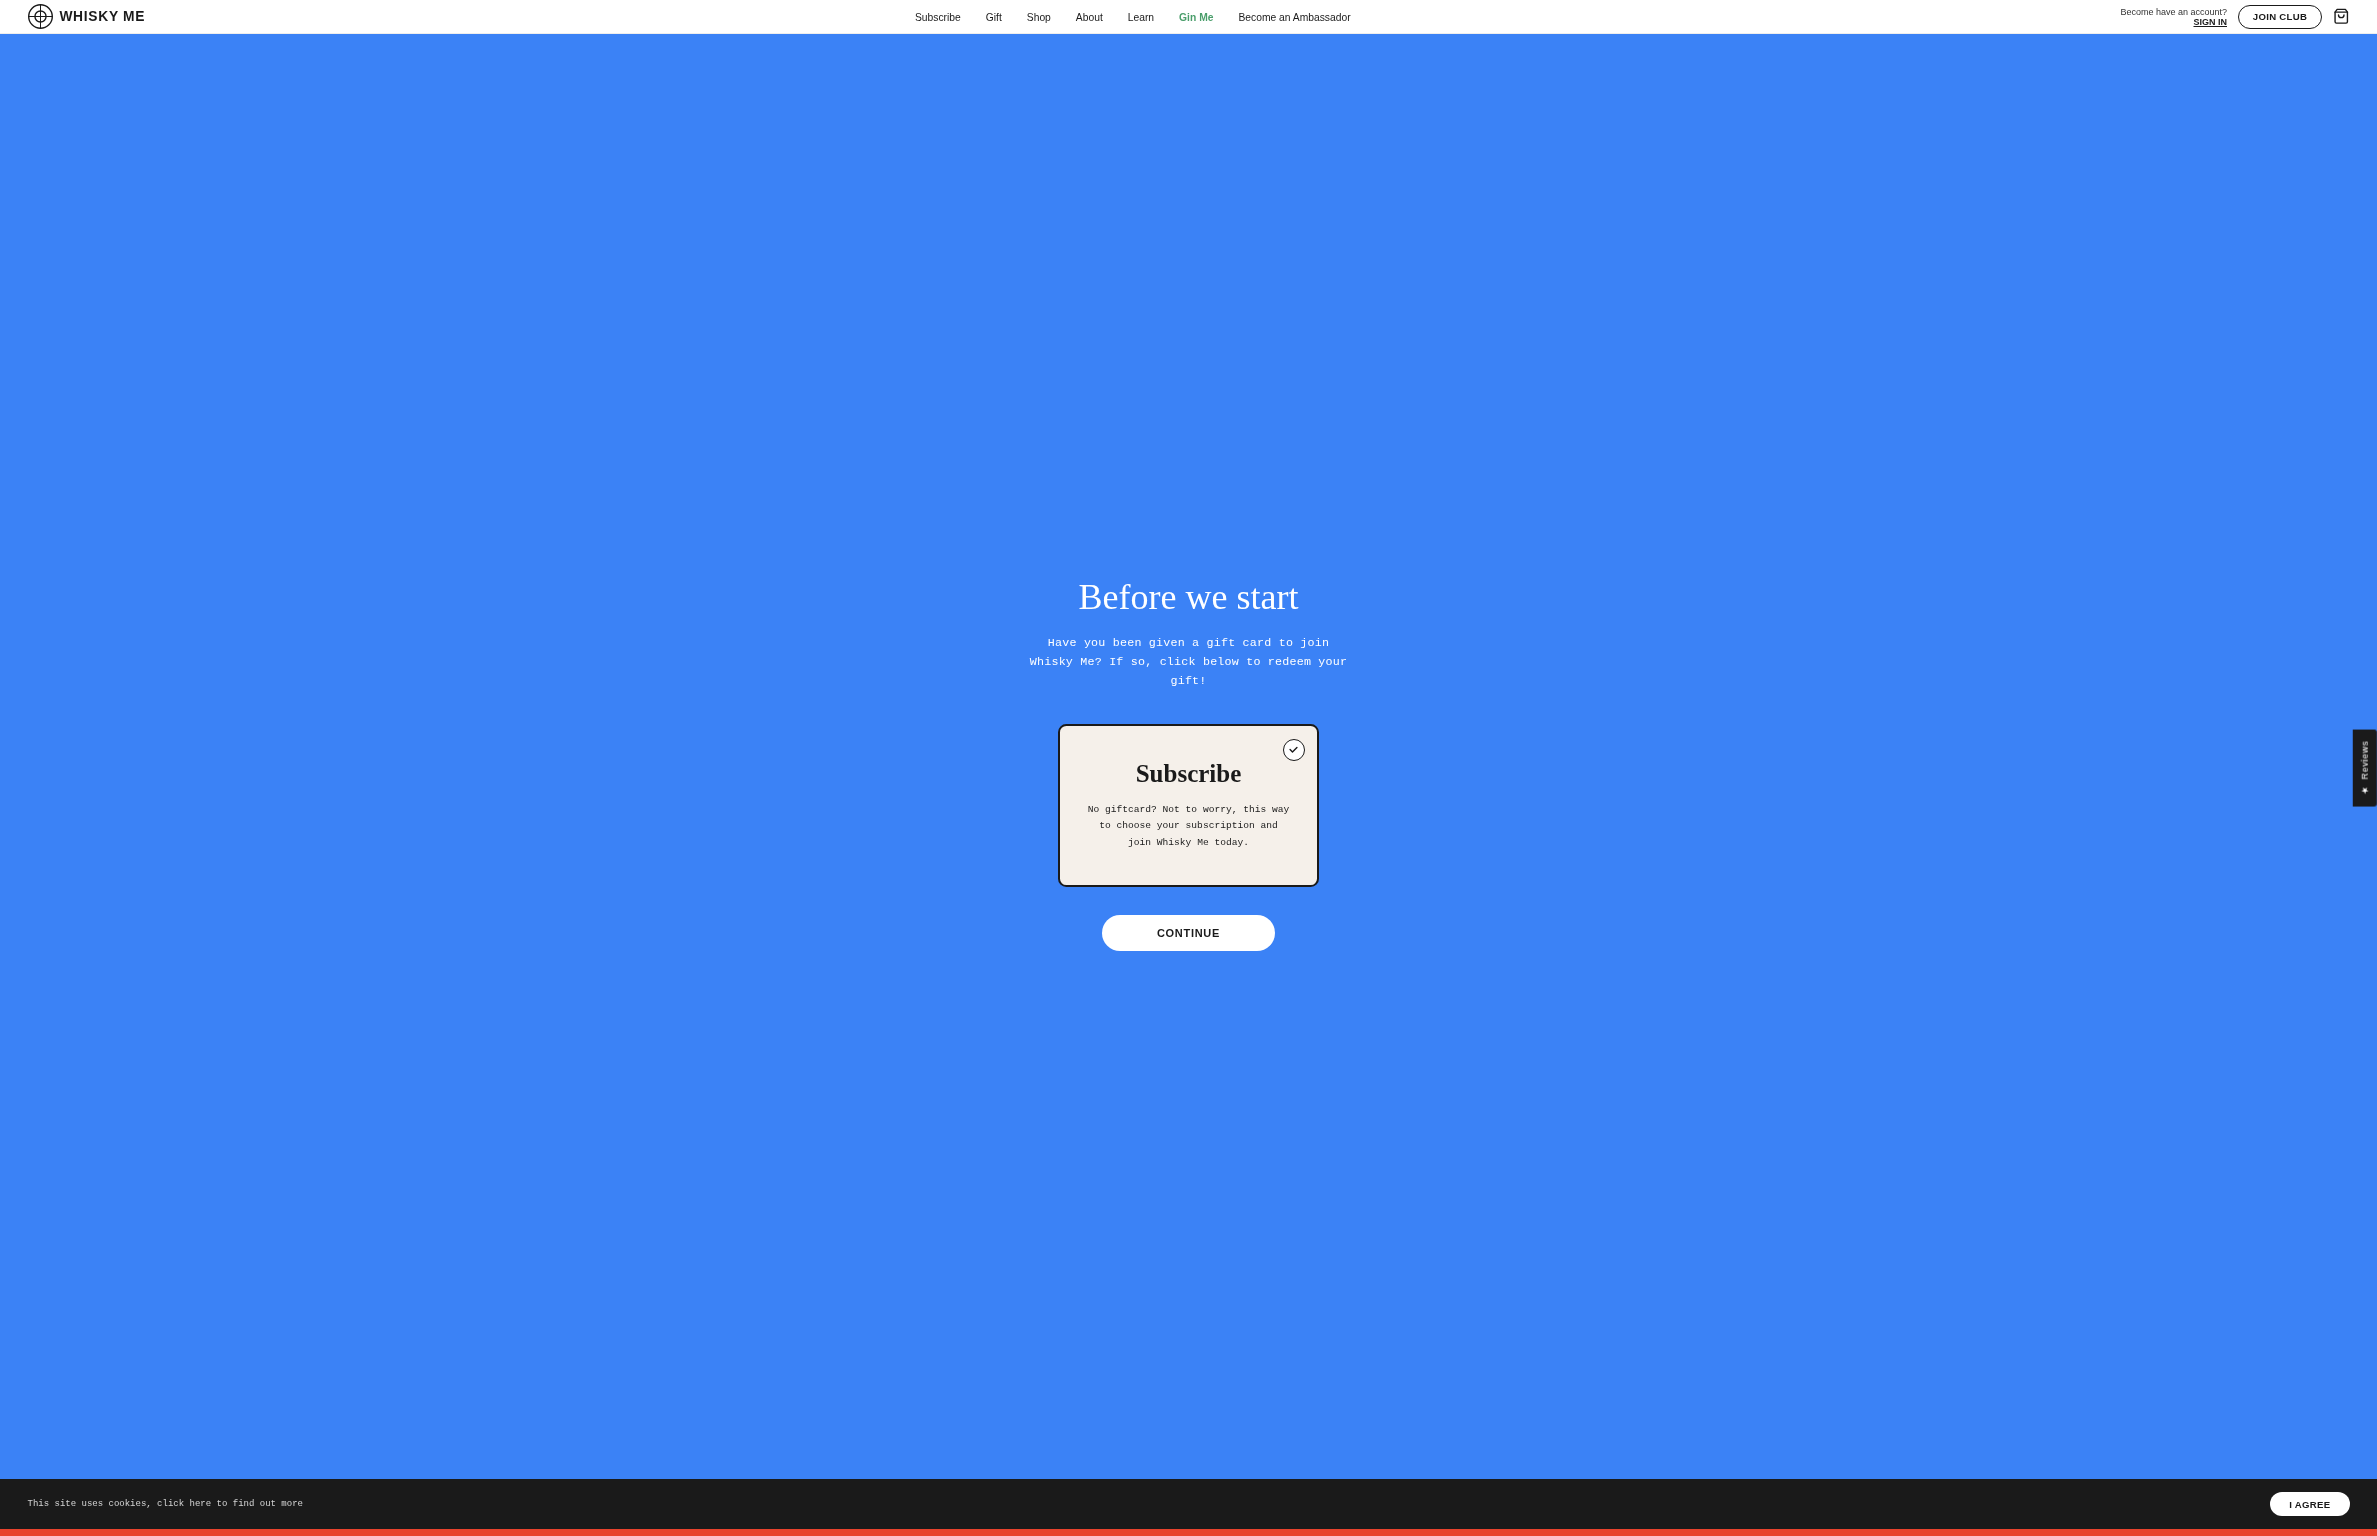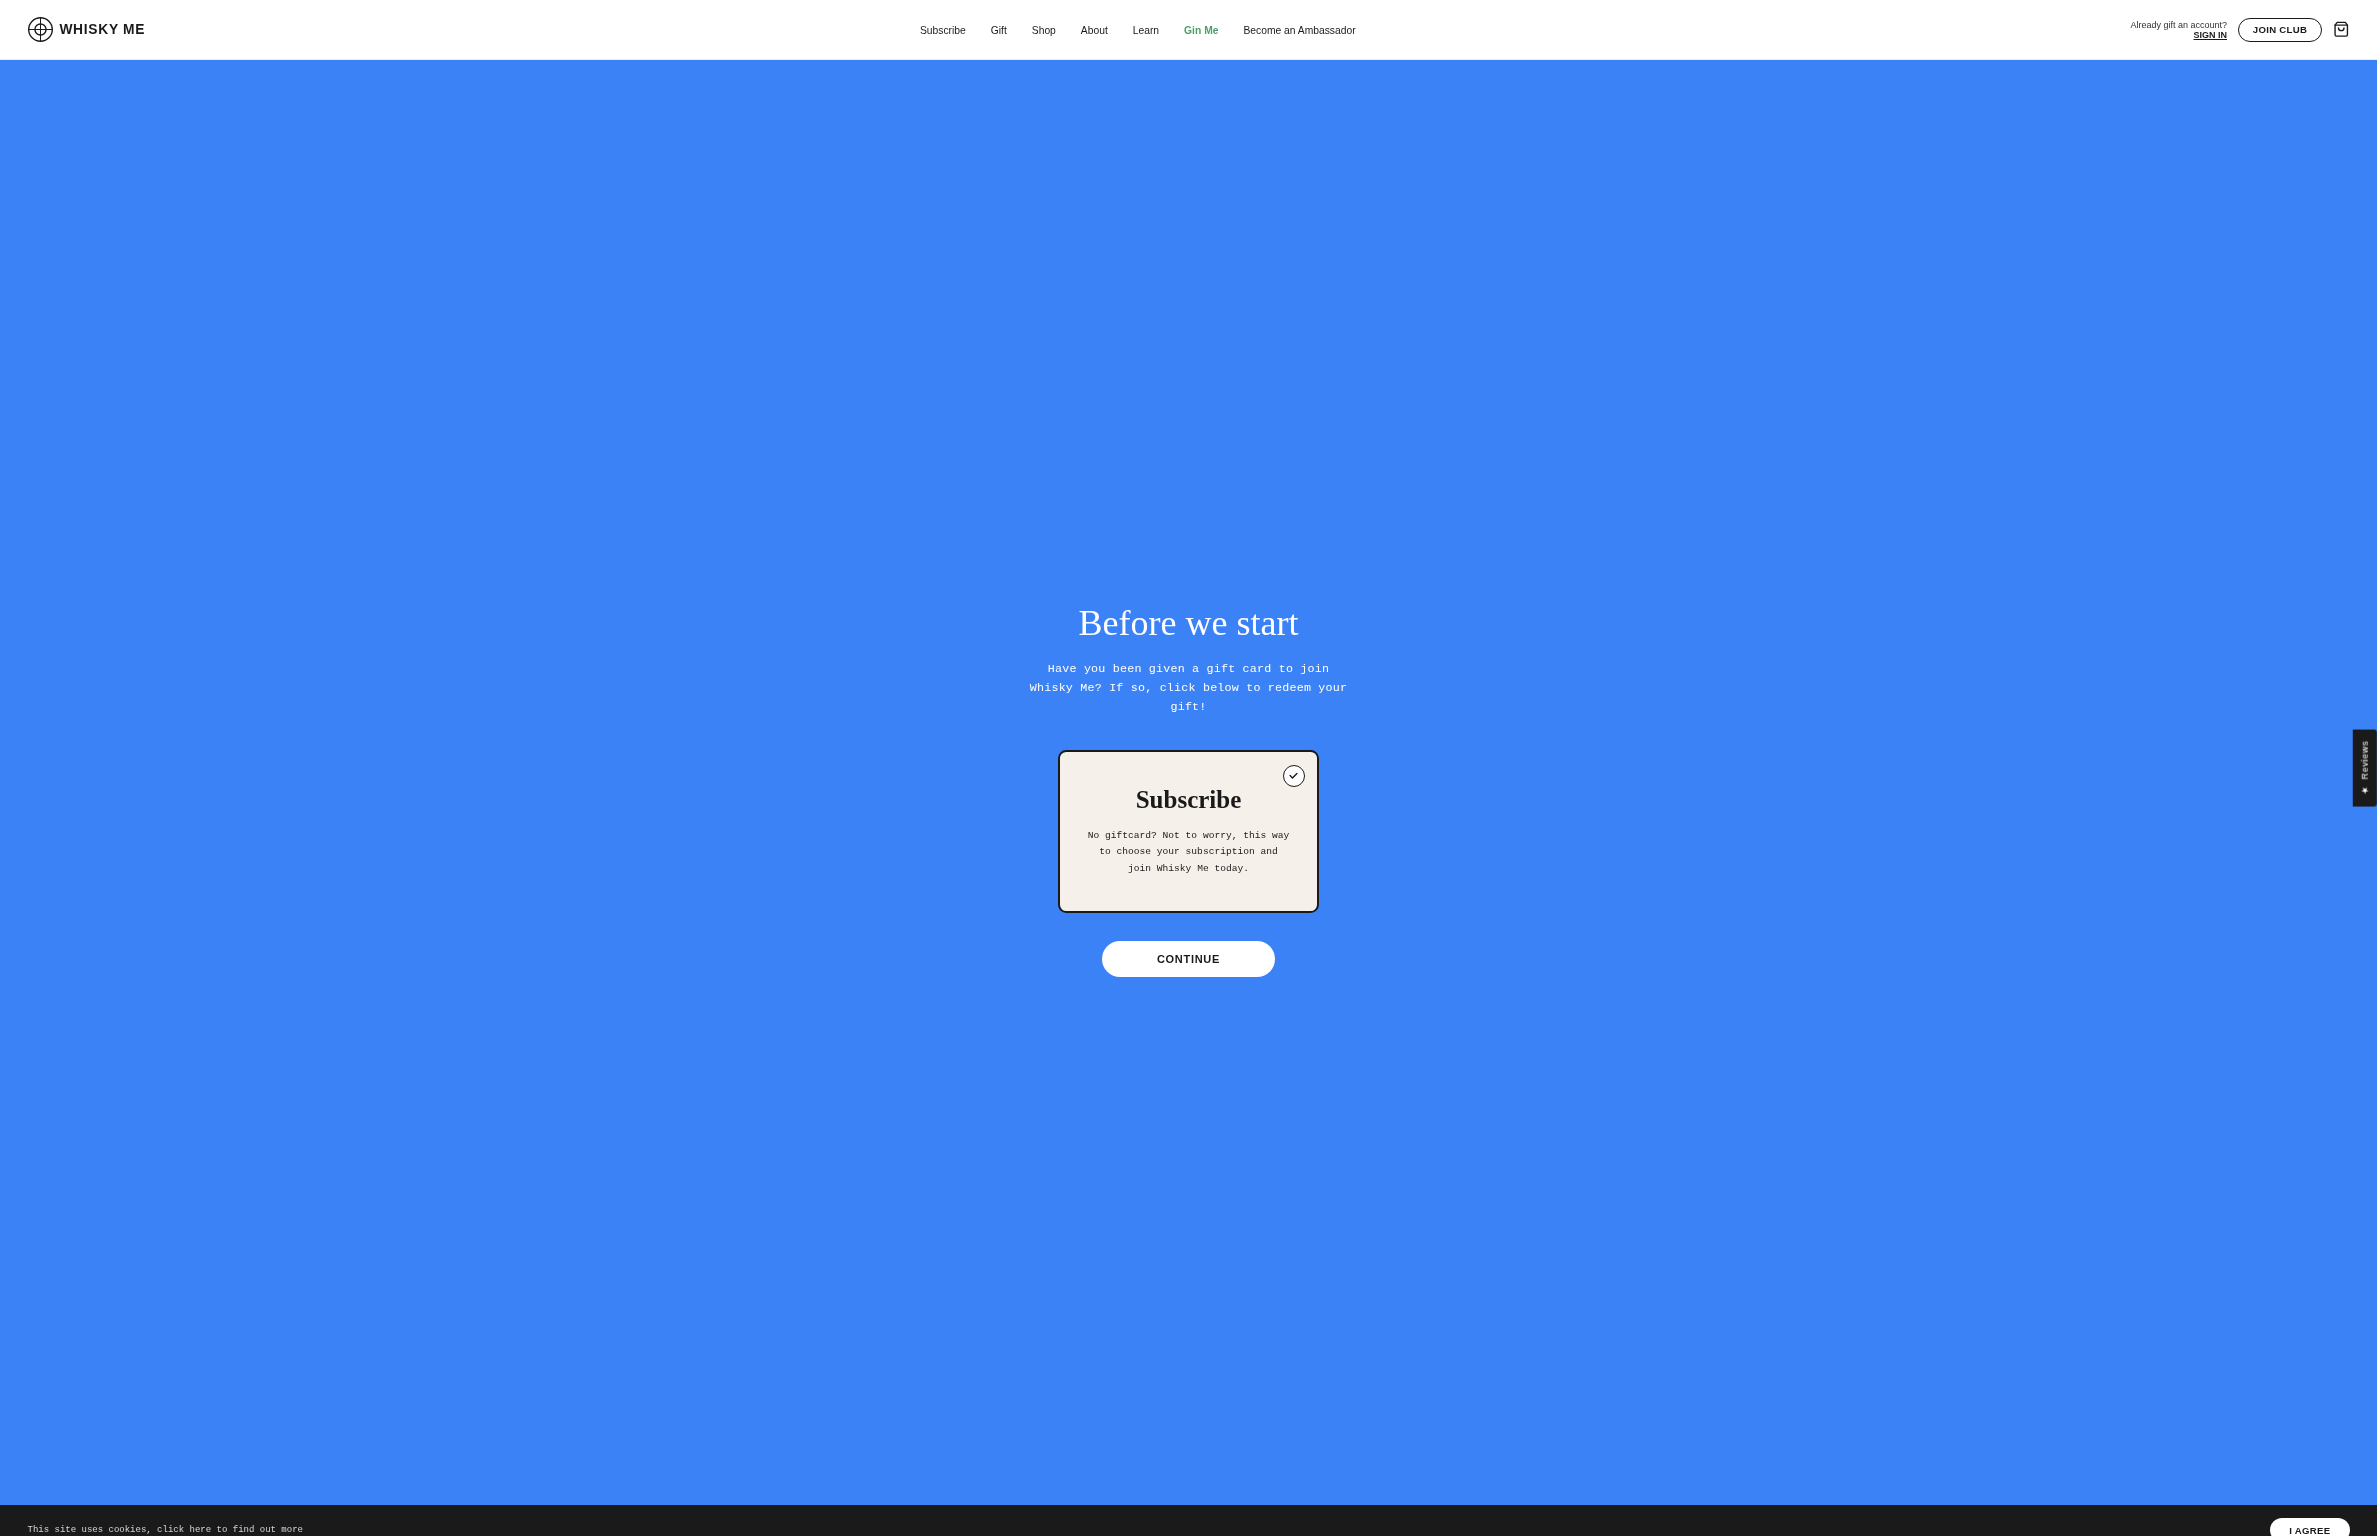--- a/index.html
+++ b/index.html
@@ -15,21 +15,21 @@
       overflow-x: hidden;
     }
 
     
     .navbar {
       background: #ffffff;
       display: flex;
       align-items: center;
       justify-content: space-between;
       padding: 0 27.5px;
-      height: 60px;
+      height: 34px;
       border-bottom: 0.7px solid #eee;
       position: relative;
       z-index: 100;
     }
 
     .navbar-left {
       display: flex;
       align-items: center;
       gap: 6.9px;
     }
@@ -297,21 +297,21 @@
     <li>
       <a href="#" class="active">Gin Me</a>
     </li>
     <li>
       <a href="#">Become an Ambassador</a>
     </li>
   </ul>
 
   <div class="navbar-right">
     <div class="sign-in-text">
-      <span>Already gift an</span>
+      <span>Become have an</span>
       <span>account?</span>
       <br>
       <a href="#">SIGN IN</a>
     </div>
     <button class="join-club-btn">JOIN CLUB</button>
     <svg class="cart-icon" viewBox="0 0 24 24" fill="none" xmlns="http://www.w3.org/2000/svg">
       <path d="M6 2L3 6v14a2 2 0 002 2h14a2 2 0 002-2V6l-3-4z" stroke="#1a1a1a" stroke-width="2" stroke-linecap="round" stroke-linejoin="round"></path>
       <line x1="3" y1="6" x2="21" y2="6" stroke="#1a1a1a" stroke-width="2" stroke-linecap="round" stroke-linejoin="round"></line>
       <path d="M16 10a4 4 0 01-8 0" stroke="#1a1a1a" stroke-width="2" stroke-linecap="round" stroke-linejoin="round"></path>
     </svg>

